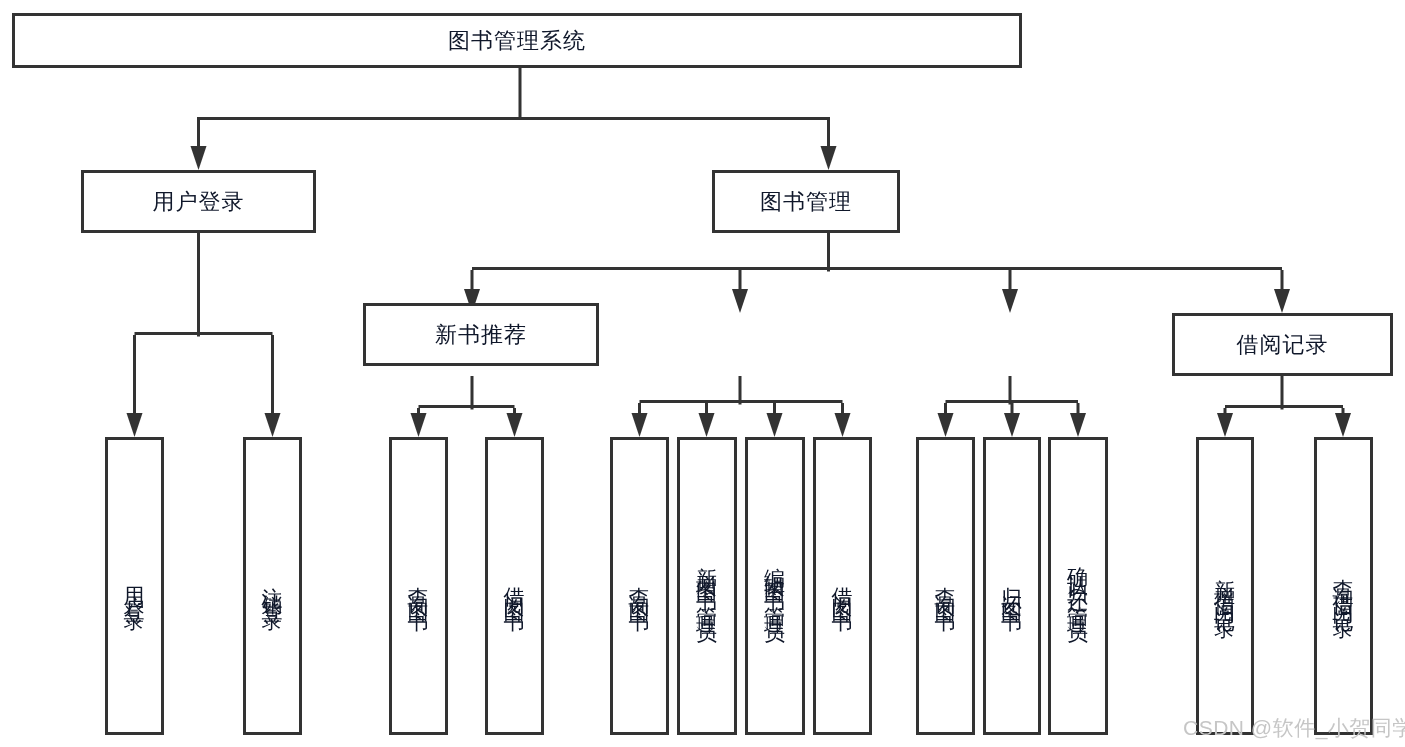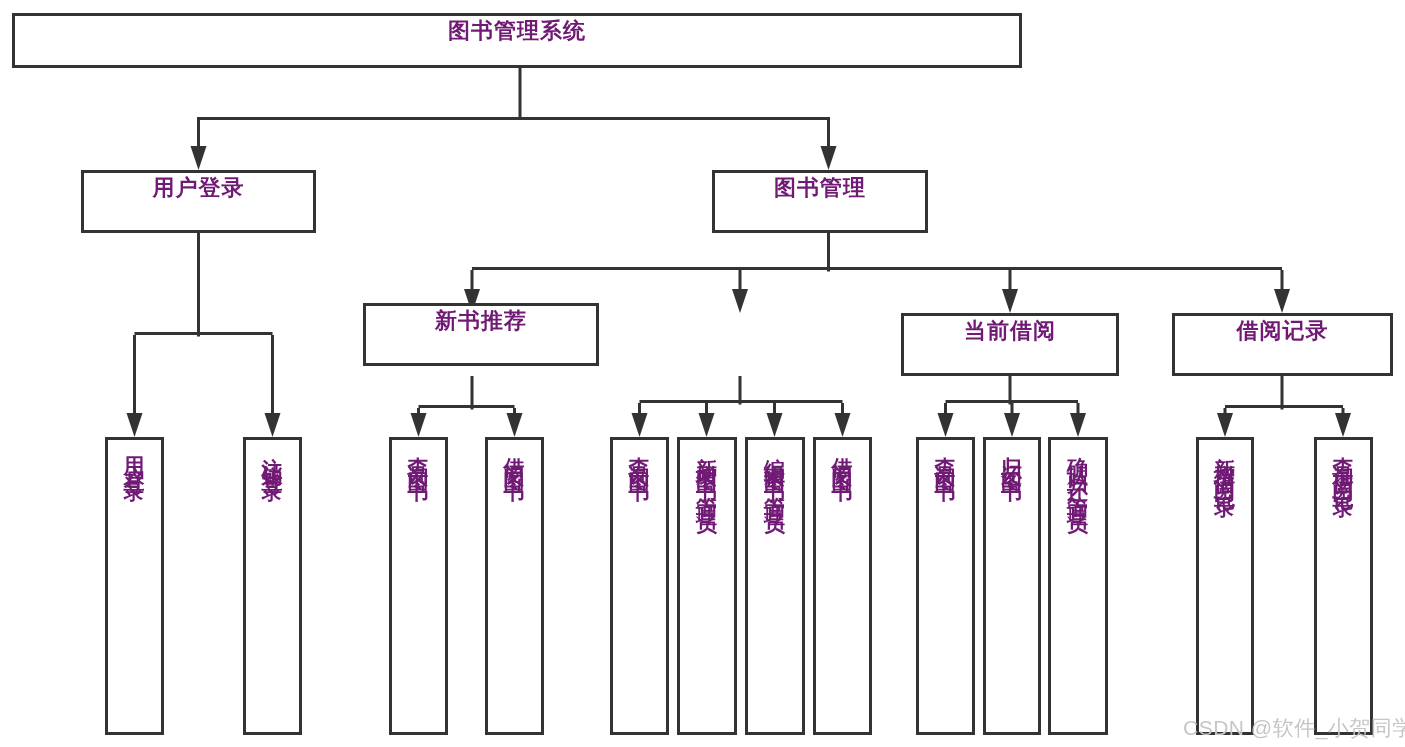--- a/index.html
+++ b/index.html
@@ -1,20 +1,20 @@
 <!DOCTYPE html>
 <html><head>
 <meta charset="utf-8">
 <style>
   html,body{margin:0;padding:0;background:#ffffff;}
   .stage{position:relative;width:1405px;height:747px;background:#ffffff;
          font-family:"Liberation Sans",sans-serif;overflow:hidden;}
   .connectors{position:absolute;left:0;top:0;width:1405px;height:747px;}
   .node{position:absolute;box-sizing:border-box;border:3px solid #333333;background:#ffffff;
-        display:flex;align-items:flex-start;justify-content:center;color:#701a75;font-weight:bold;}
+        display:flex;align-items:center;justify-content:center;color:#0f172a;}
   .node.h{font-size:22px;}
   .node.h span{letter-spacing:1px;white-space:nowrap;}
   .node.v{font-size:21px;}
   .node.v span{writing-mode:vertical-rl;text-orientation:mixed;letter-spacing:8px;
                line-height:1;white-space:nowrap;}
   .watermark{position:absolute;left:1183px;top:714px;font-size:21px;color:#c6c6c6;
              letter-spacing:0.5px;white-space:nowrap;z-index:5;}
 </style>
 </head>
 <body>
@@ -51,32 +51,29 @@
     </svg>
 
   <div class="node h" style="left:12px;top:13px;width:1010px;height:55px">
     <span>图书管理系统</span>
   </div>
 
   <div class="node h" style="left:81px;top:170px;width:235px;height:63px">
     <span>用户登录</span>
   </div>
 
-  <div class="node h" style="left:712px;top:170px;width:216px;height:63px">
+  <div class="node h" style="left:712px;top:170px;width:188px;height:63px">
     <span>图书管理</span>
   </div>
 
   <div class="node h" style="left:363px;top:303px;width:236px;height:63px">
     <span>新书推荐</span>
   </div>
 
 
-  <div class="node h" style="left:901px;top:313px;width:218px;height:63px">
-    <span>当前借阅</span>
-  </div>
 
   <div class="node h" style="left:1172px;top:313px;width:221px;height:63px">
     <span>借阅记录</span>
   </div>
 
   <div class="node v" style="left:105px;top:437px;width:59px;height:298px">
     <span>用户登录</span>
   </div>
 
   <div class="node v" style="left:243px;top:437px;width:59px;height:298px">

